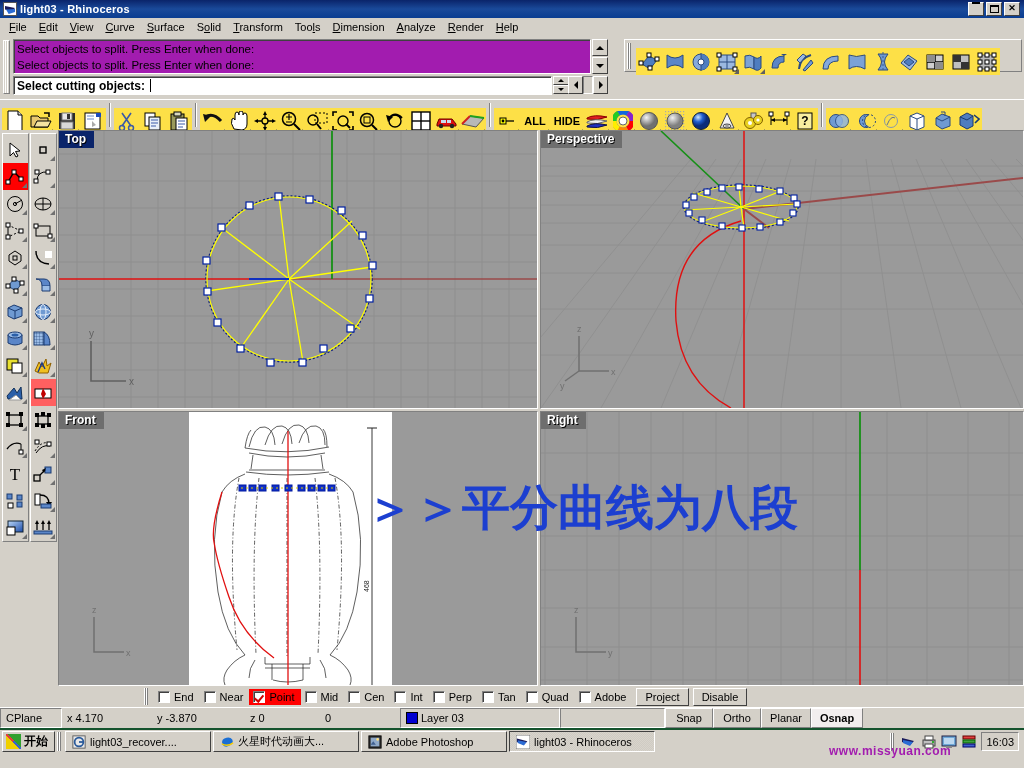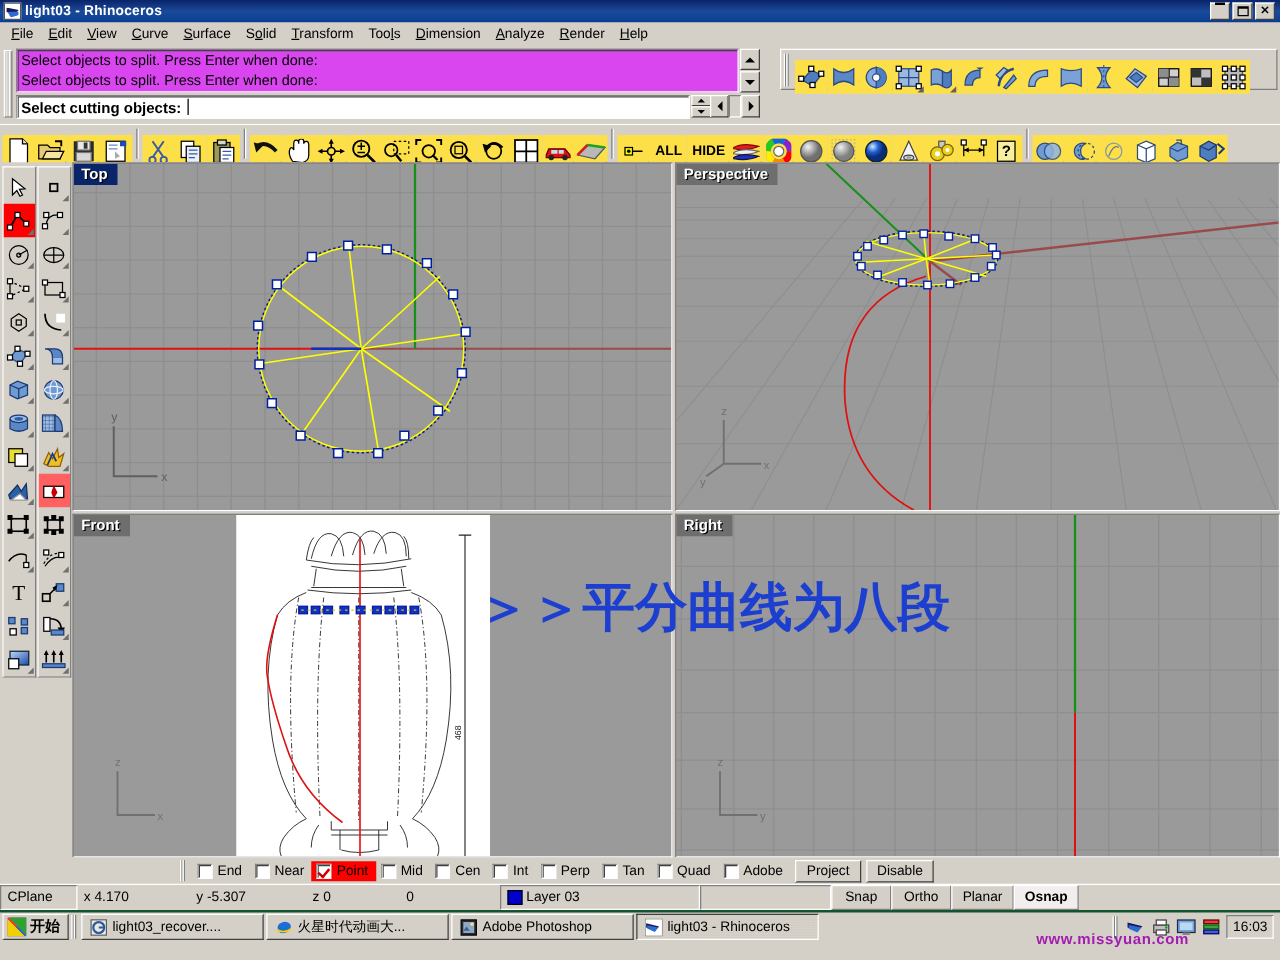--- a/index.html
+++ b/index.html
@@ -74,21 +74,21 @@
     border-left: 1px solid #fff; border-top: 1px solid #fff;
     border-right: 1px solid #808080; border-bottom: 1px solid #808080;
   }
   .cmd-gripper i {
     display: block; width: 1px; height: 100%; margin-left: 1px;
     background: #808080; border-right: 1px solid #fff;
     float: left;
   }
   .cmd-history {
     position: absolute; left: 13px; top: 2px; width: 578px; height: 35px;
-    background: #d946ef;
+    background: #a21caf;
     border: 1px solid; border-color: #808080 #fff #fff #808080;
     box-shadow: inset 1px 1px 0 #404040;
     overflow: hidden; padding: 1px 3px;
   }
   .cmd-history div { font-size: 11.5px; line-height: 16px; color: #000;
      font-family: "Liberation Sans", sans-serif; white-space: nowrap; }
   .cmd-hscroll {
     position: absolute; left: 592px; top: 2px; width: 16px; height: 35px;
     background: #d4d0c8;
     display: flex; flex-direction: column; justify-content: space-between;
@@ -209,26 +209,25 @@
     padding: 1px 8px 2px 6px;
     font-size: 12px; font-weight: bold; color: #fff;
     text-shadow: 1px 1px 0 #000;
   }
   .vp-label.active { background: #0a246a; }
   .vp-label.inactive { background: #6e6e6e; }
   .vp-svg { position: absolute; inset: 0; width: 100%; height: 100%; }
 
   .annot {
     position: absolute; z-index: 20;
-    color: #1c3fd0; font-size: 42px; font-weight: bold;
+    color: #1c3fd0; font-size: 48px; font-weight: bold;
     font-family: "DejaVu Sans", sans-serif;
     white-space: nowrap; line-height: 1;
-    left: 366px; top: 335px;
+    left: 366px; top: 353px;
     pointer-events: none;
-    margin-left: 16px;
   }
 
   
   .osnapbar {
     height: 21px; background: #d4d0c8; display: flex; align-items: center;
     padding-left: 2px;
   }
   .osnap-spacer { width: 140px; }
   .os-grip { width: 6px; height: 17px; margin: 0 4px 0 2px; }
   .os-grip i { display:block; float:left; width:2px; height:100%;
@@ -1384,21 +1383,21 @@
       <span class="cbx"></span>
       <span>Adobe</span>
     </div>
     <div class="os-btn">Project</div>
     <div class="os-btn">Disable</div>
   </div>
 
   <div class="statusbar">
     <div class="sb-cell" style="width:62px;">CPlane</div>
     <div class="sb-flat" style="width:90px;">x 4.170</div>
-    <div class="sb-flat" style="width:93px;">y -5.307</div>
+    <div class="sb-flat" style="width:93px;">y -3.870</div>
     <div class="sb-flat" style="width:75px;">z 0</div>
     <div class="sb-flat" style="width:80px;">0</div>
     <div class="sb-cell" style="width:160px;">
       <span class="layerswatch" style="background:#0000d0"></span>
       <span>Layer 03</span>
     </div>
     <div class="sb-cell" style="width:105px;"></div>
     <div class="sb-toggle" style="width:48px;">Snap</div>
     <div class="sb-toggle" style="width:48px;">Ortho</div>
     <div class="sb-toggle" style="width:50px;">Planar</div>

